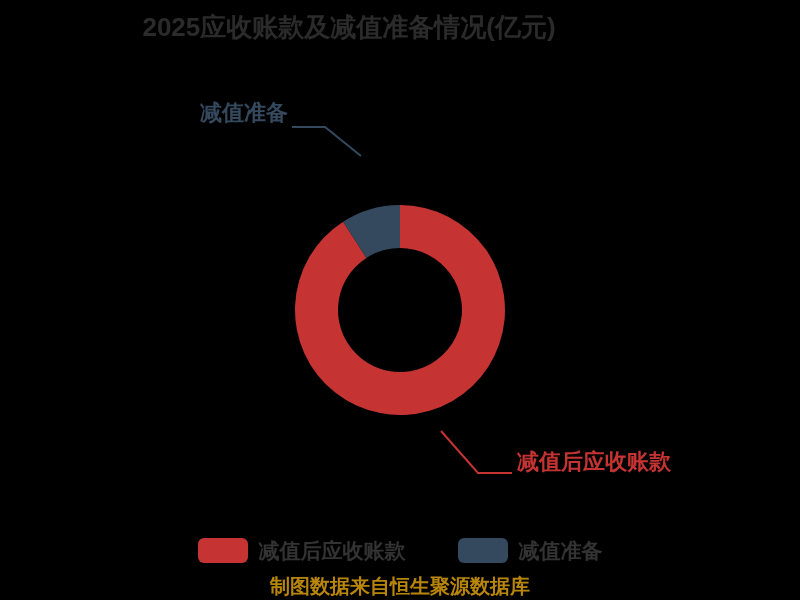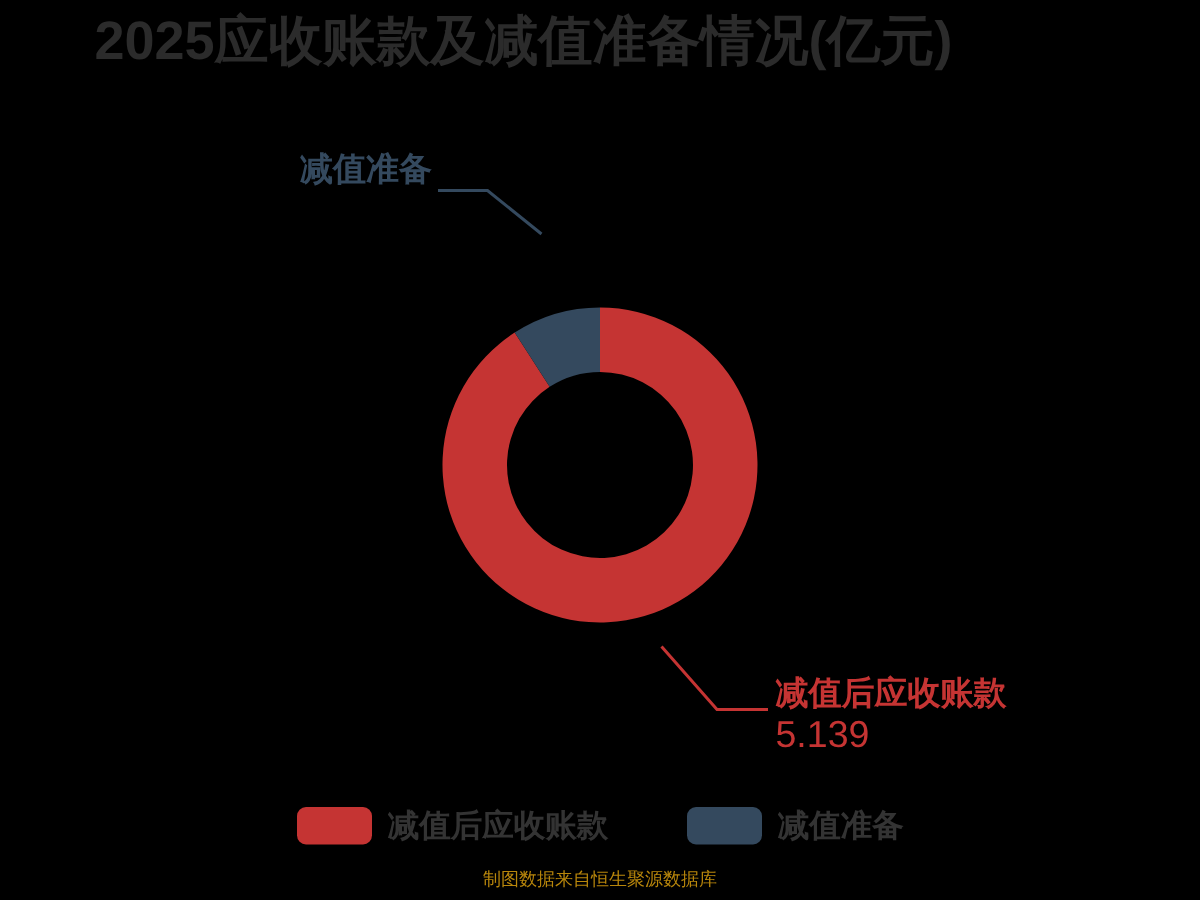--- a/index.html
+++ b/index.html
@@ -16,21 +16,21 @@
     -webkit-font-smoothing: antialiased;
   }
 
   
   #chart-title {
     position: absolute;
     left: 0;
     top: 10px;
     width: 698px;
     text-align: center;
-    font-size: 36px;
+    font-size: 26px;
     font-weight: bold;
     color: #2b2b2b;
     letter-spacing: 0px;
     white-space: nowrap;
     line-height: 34px;
   }
 
   
   #donut-stage {
     position: absolute;
@@ -107,22 +107,22 @@
     line-height: 25px;
   }
 
   
   #source-note {
     position: absolute;
     left: 0;
     top: 576px;
     width: 800px;
     text-align: center;
-    font-size: 12px;
-    font-weight: normal;
+    font-size: 20px;
+    font-weight: bold;
     color: #b8860b;
     white-space: nowrap;
     line-height: 21px;
   }
 </style>
 </head>
 <body>
 
 <div id="chart-title">2025应收账款及减值准备情况(亿元)</div>
 
@@ -142,21 +142,20 @@
 
   <polyline points="441,431 478,473 512,473" fill="none" stroke="#c53433" stroke-width="2"></polyline>
 </svg>
 
 <div class="callout" id="callout-impairment">
   <span class="cl-name">减值准备</span>
 </div>
 
 <div class="callout" id="callout-net">
   <span class="cl-name">减值后应收账款</span>
-  <span class="cl-value">5.139</span>
 </div>
 
 <div id="legend">
   <div class="legend-item">
     <span class="legend-swatch" style="background:#c53433"></span>
     <span class="legend-label">减值后应收账款</span>
   </div>
   <div class="legend-item">
     <span class="legend-swatch" style="background:#34495e"></span>
     <span class="legend-label">减值准备</span>

